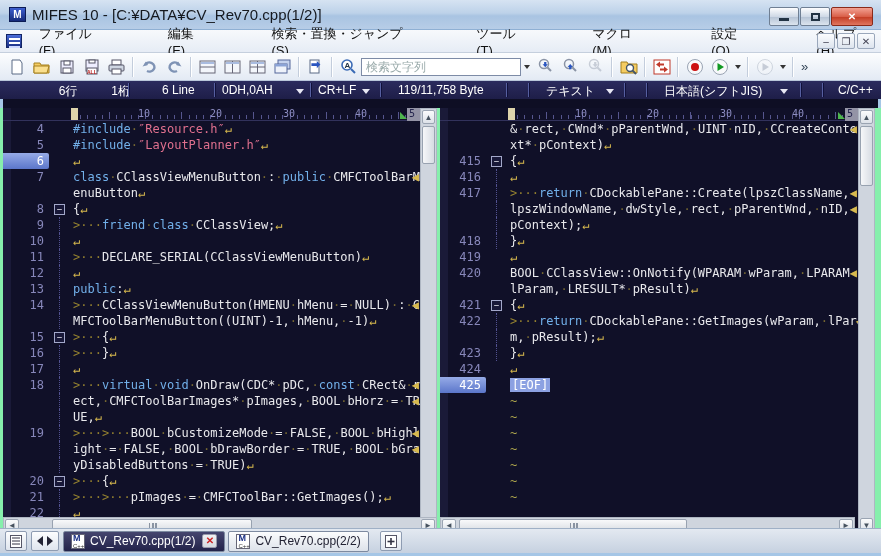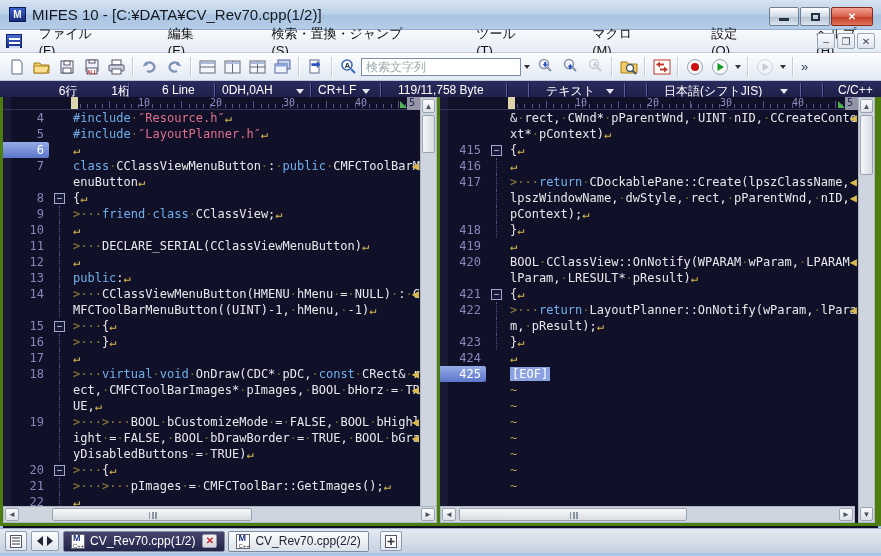--- a/index.html
+++ b/index.html
@@ -46,21 +46,21 @@
     color:#999;padding:1px 4px;flex:none;font-family:"Liberation Sans",sans-serif;}
   .search-box::placeholder{color:#9aa;}
   .chev{font-size:13px;color:#345;margin-left:4px;}
   
   .statusrow{position:absolute;left:0;top:81px;width:881px;height:18px;
     background:linear-gradient(180deg,#2b2b5e,#1e1e48);color:#fff;font-size:12px;}
   .statusrow span{position:absolute;top:2px;white-space:nowrap;}
   .ssep{position:absolute;top:2px;width:1px;height:14px;background:#565fa0;box-shadow:1px 0 0 #10103a;}
   .sdrop{position:absolute;width:0;height:0;border-left:4px solid transparent;border-right:4px solid transparent;border-top:5px solid #e8e8f4;top:8px;}
   
-  .editor{position:absolute;left:0;top:97px;width:881px;height:429px;background:#4d7c0f;}
+  .editor{position:absolute;left:0;top:108px;width:881px;height:429px;background:#86efac;}
   .pane{position:absolute;top:0;height:426px;background:#101028;overflow:hidden;}
   .pane::before{content:"";position:absolute;left:0;top:0;width:8px;height:100%;background:#1a1a38;}
   .pane-left{left:3px;width:417px;}
   .pane-right{left:440px;width:418px;}
   .ruler{position:absolute;left:0;top:0;width:100%;height:13px;border-bottom:1px solid #32325c;}
   .ruler .ticks{position:absolute;left:70px;right:0;bottom:1px;height:4px;
     background:repeating-linear-gradient(90deg,#56568e 0 1px,transparent 1px 7.22px);}
   .ruler .ticks5{position:absolute;left:70px;right:0;bottom:1px;height:7px;
     background:repeating-linear-gradient(90deg,#56568e 0 1px,transparent 1px 36.1px);}
   .ruler .rlab{position:absolute;top:0;font-size:10px;color:#8d8dc2;font-family:"DejaVu Sans Mono",monospace;}
@@ -564,21 +564,21 @@
           <div class="crow">
             <span class="lnum">421</span>
             <span class="fold">
               <span class="foldbox">−</span>
             </span>
             <span class="ctext"><span class="seg-id">{</span><span class="seg-cr">↵</span></span>
           </div>
           <div class="crow">
             <span class="lnum">422</span>
             <span class="fold guide"></span>
-            <span class="ctext"><span class="seg-tab">&gt;···</span><span class="seg-kw">return</span><span class="seg-sp">·</span><span class="seg-id">LayoutPlanner::OnNotify(wParam,</span><span class="seg-sp">·</span><span class="seg-id">lPara</span><span class="seg-wrap">◀</span></span>
+            <span class="ctext"><span class="seg-tab">&gt;···</span><span class="seg-kw">return</span><span class="seg-sp">·</span><span class="seg-id">CDockablePane::GetImages(wParam,</span><span class="seg-sp">·</span><span class="seg-id">lPara</span><span class="seg-wrap">◀</span></span>
           </div>
           <div class="crow">
             <span class="lnum"></span>
             <span class="fold guide"></span>
             <span class="ctext"><span class="seg-id">m,</span><span class="seg-sp">·</span><span class="seg-id">pResult);</span><span class="seg-cr">↵</span></span>
           </div>
           <div class="crow">
             <span class="lnum">423</span>
             <span class="fold guide"></span>
             <span class="ctext"><span class="seg-id">}</span><span class="seg-cr">↵</span></span>

